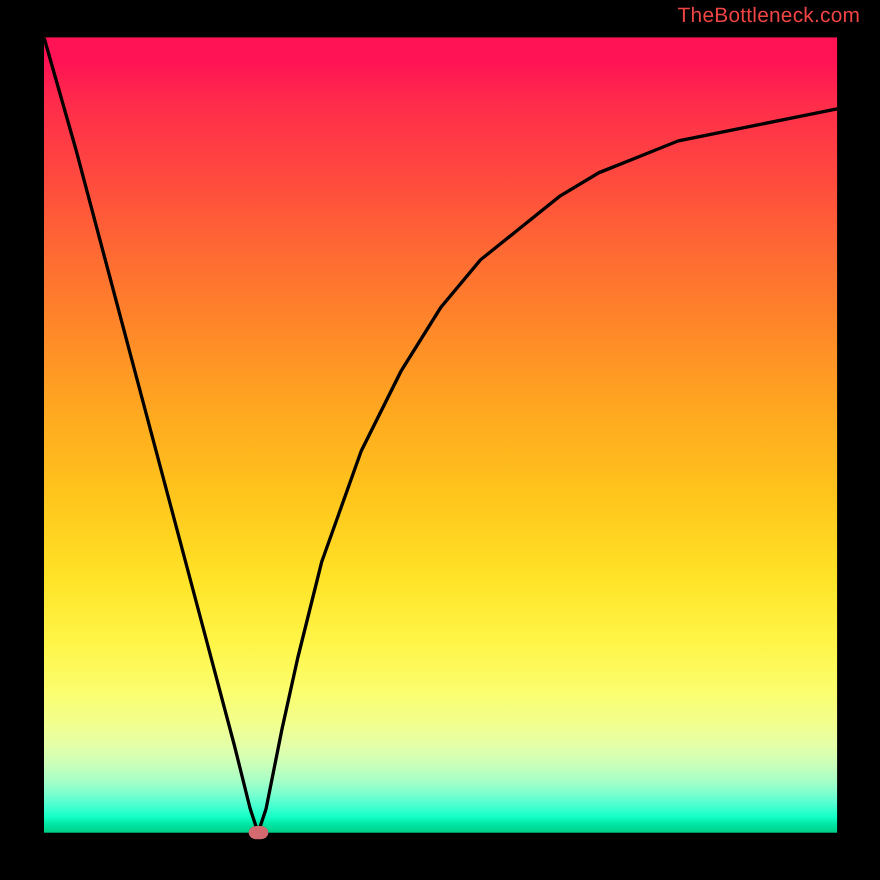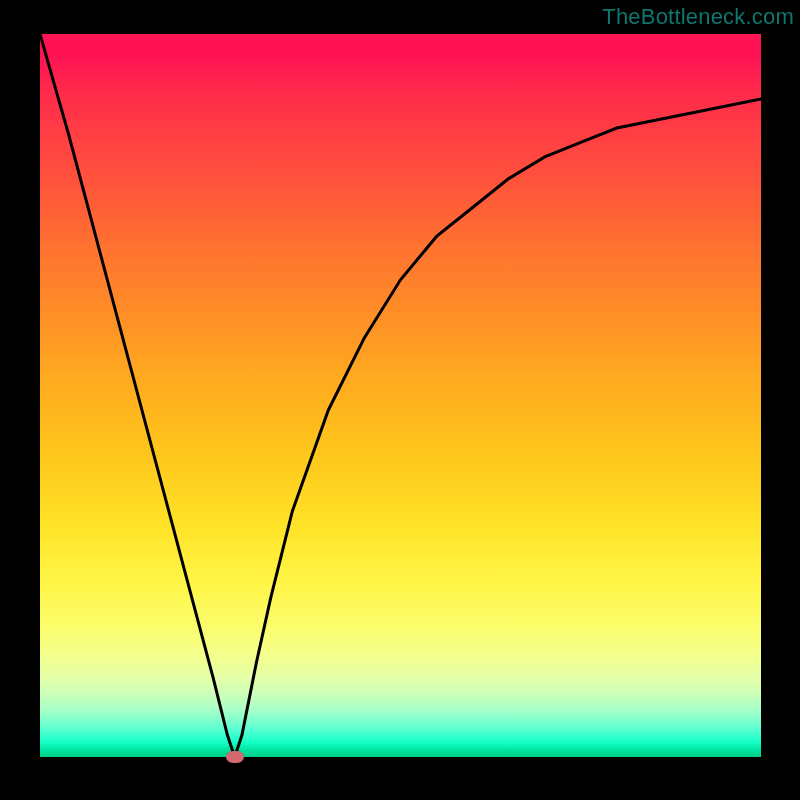--- a/index.html
+++ b/index.html
@@ -58,23 +58,23 @@
     width: 18px;
     height: 12px;
     border-radius: 7px / 6px;
     background: #d36a6f;
     transform: translate(-50%, -50%);
     box-shadow: 0 0 1px rgba(0,0,0,0.25);
   }
   .watermark {
     position: absolute;
     top: 4px;
-    right: 6px;
-    color: #0f766e;
-    font-size: 22px;
+    right: 18px;
+    color: #ef4444;
+    font-size: 19px;
     letter-spacing: 0.2px;
     font-weight: 500;
     font-family: Arial, Helvetica, sans-serif;
   }
 </style>
 </head>
 <body>
 
 <div class="frame">
   <div class="plot">

